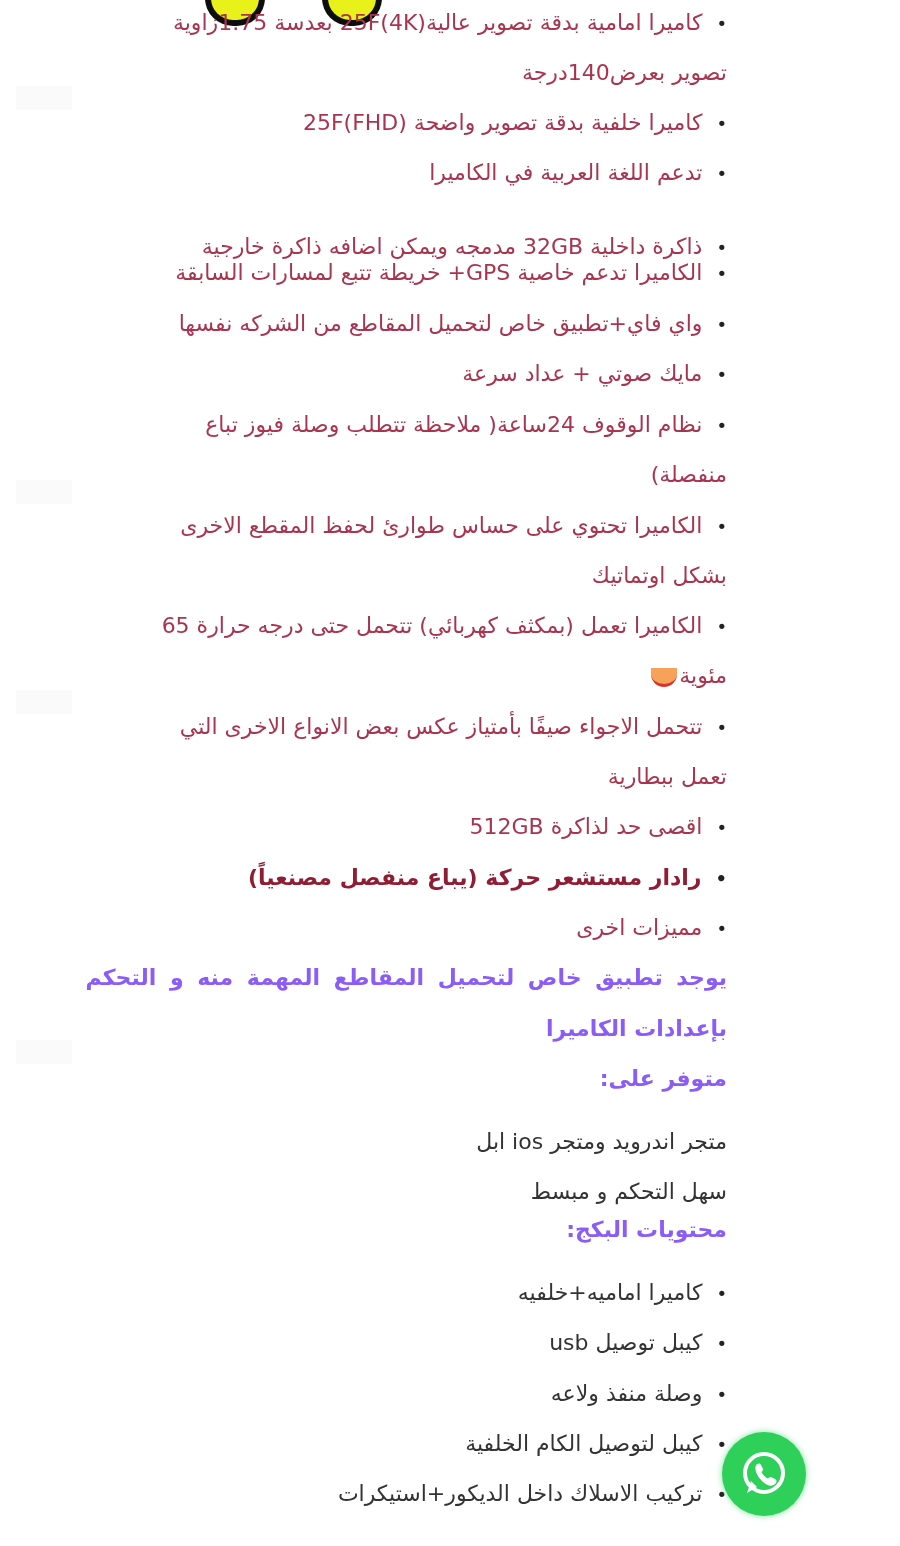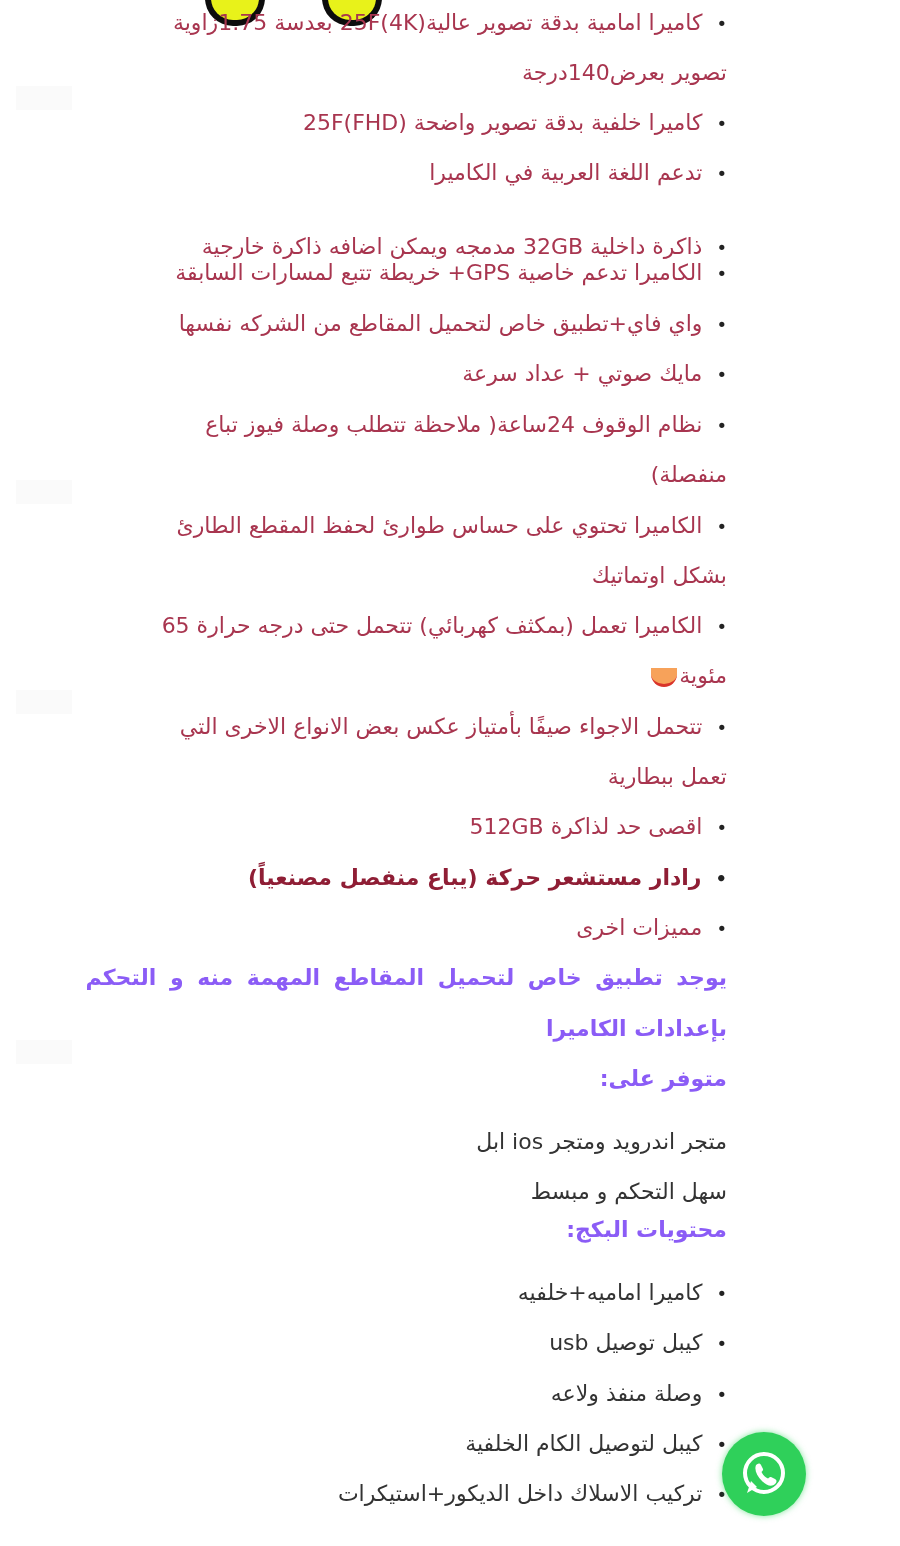--- a/index.html
+++ b/index.html
@@ -125,21 +125,21 @@
 
     <div class="line red bullet" style="top:258px;margin-left:11px;"><span>الكاميرا تدعم خاصية GPS+ خريطة تتبع لمسارات السابقة</span></div>
 
     <div class="line red bullet" style="top:309px;"><span>واي فاي+تطبيق خاص لتحميل المقاطع من الشركه نفسها</span></div>
 
     <div class="line red bullet" style="top:359px;"><span>مايك صوتي + عداد سرعة</span></div>
 
     <div class="line red bullet" style="top:410px;"><span>نظام الوقوف 24ساعة( ملاحظة تتطلب وصلة فيوز تباع</span></div>
     <div class="line red" style="top:460px;"><span>منفصلة)</span></div>
 
-    <div class="line red bullet" style="top:511px;"><span>الكاميرا تحتوي على حساس طوارئ لحفظ المقطع الطارئ</span></div>
+    <div class="line red bullet" style="top:511px;"><span>الكاميرا تحتوي على حساس طوارئ لحفظ المقطع الاخرى</span></div>
     <div class="line red" style="top:561px;"><span>بشكل اوتماتيك</span></div>
 
     <div class="line red bullet" style="top:611px;"><span>الكاميرا تعمل (بمكثف كهربائي) تتحمل حتى درجه حرارة 65</span></div>
     <div class="line red" style="top:661px;"><span>مئوية</span><span class="emoji-hot"></span></div>
 
     <div class="line red bullet" style="top:712px;"><span>تتحمل الاجواء صيفًا بأمتياز عكس بعض الانواع الاخرى التي</span></div>
     <div class="line red" style="top:762px;"><span>تعمل ببطارية</span></div>
 
     <div class="line red bullet" style="top:812px;"><span>اقصى حد لذاكرة 512GB</span></div>
 

